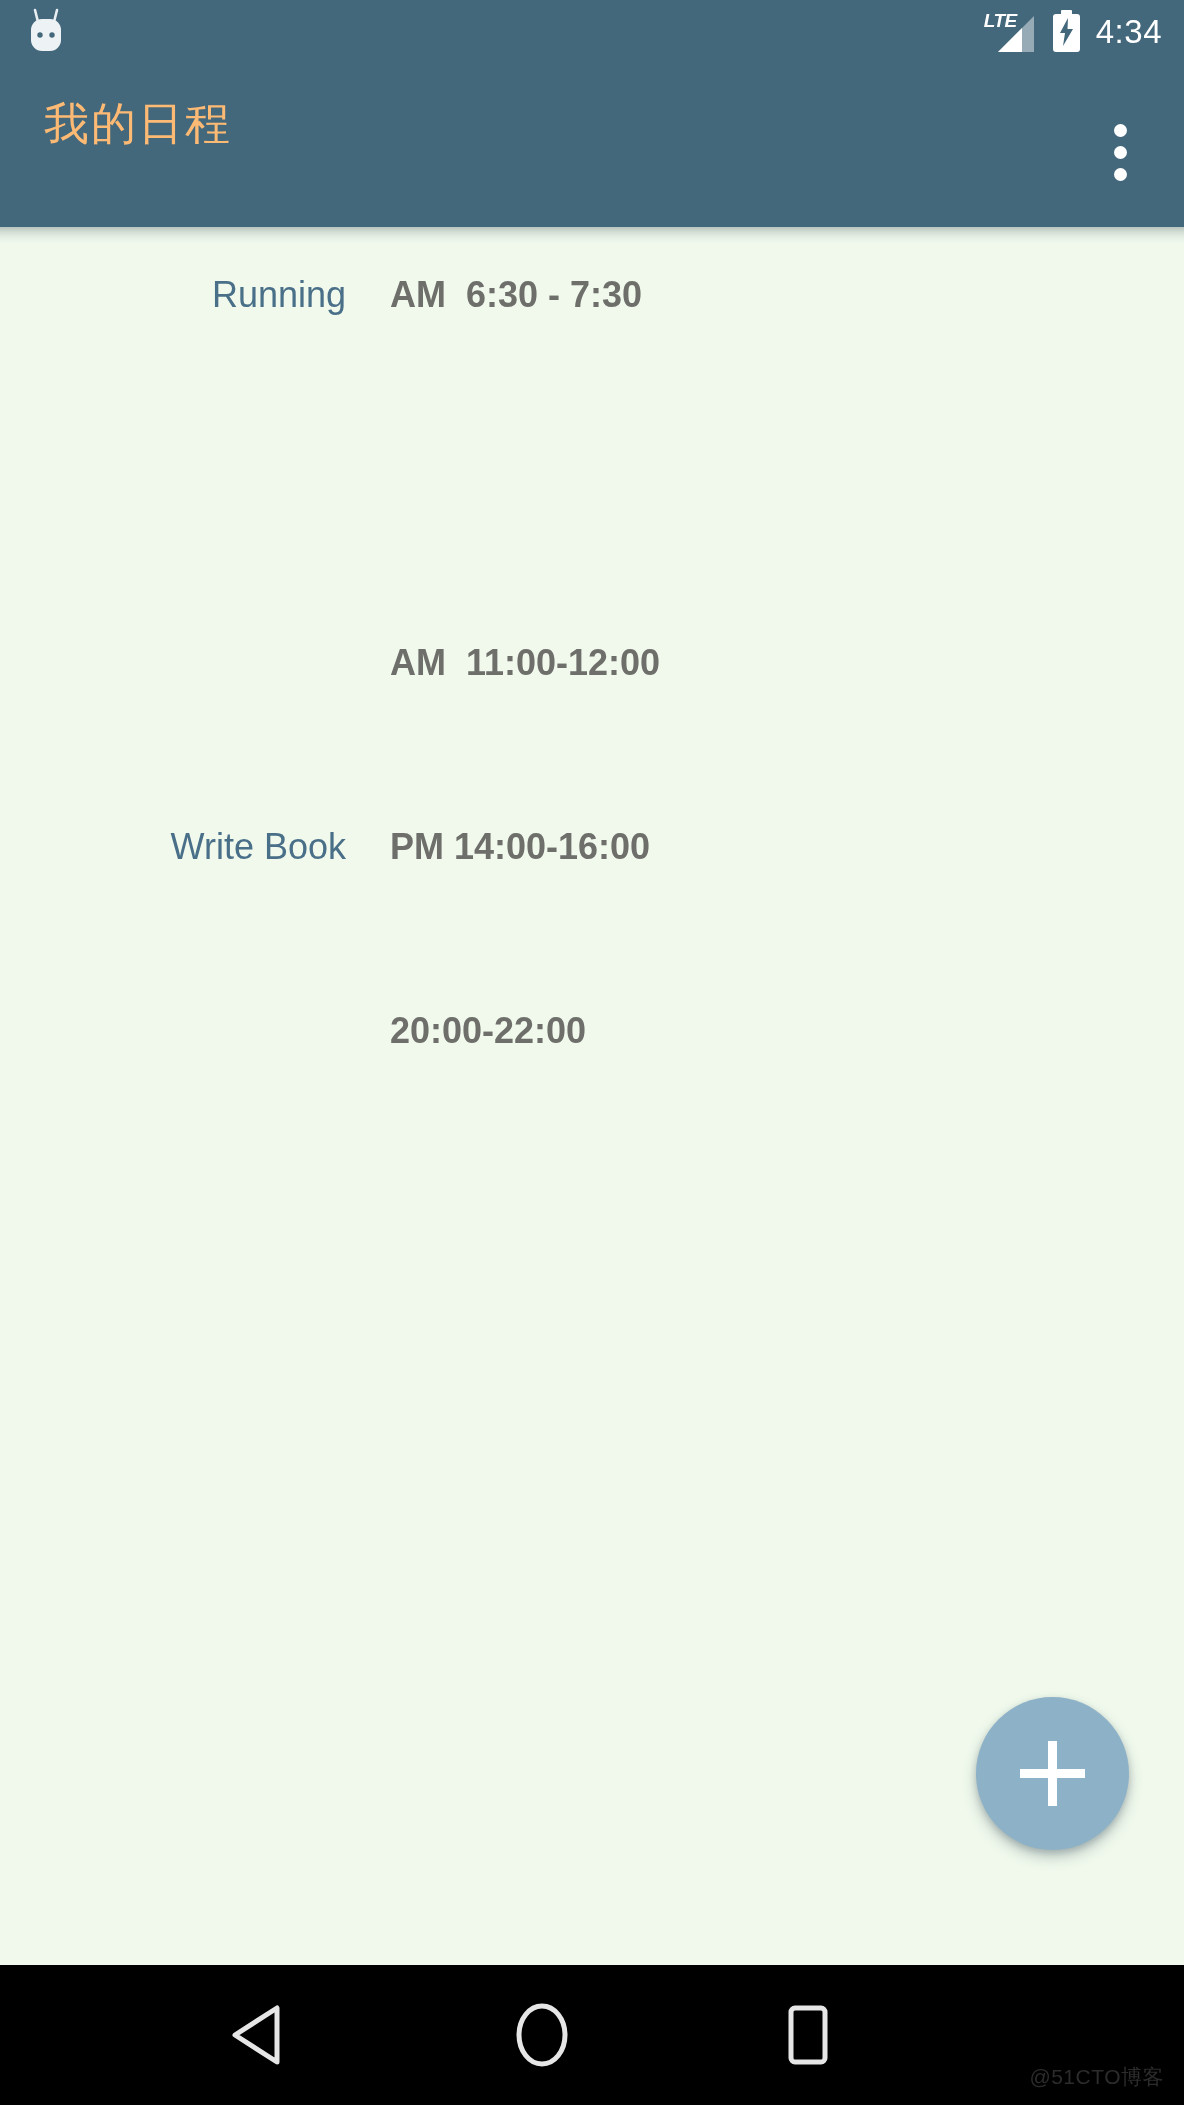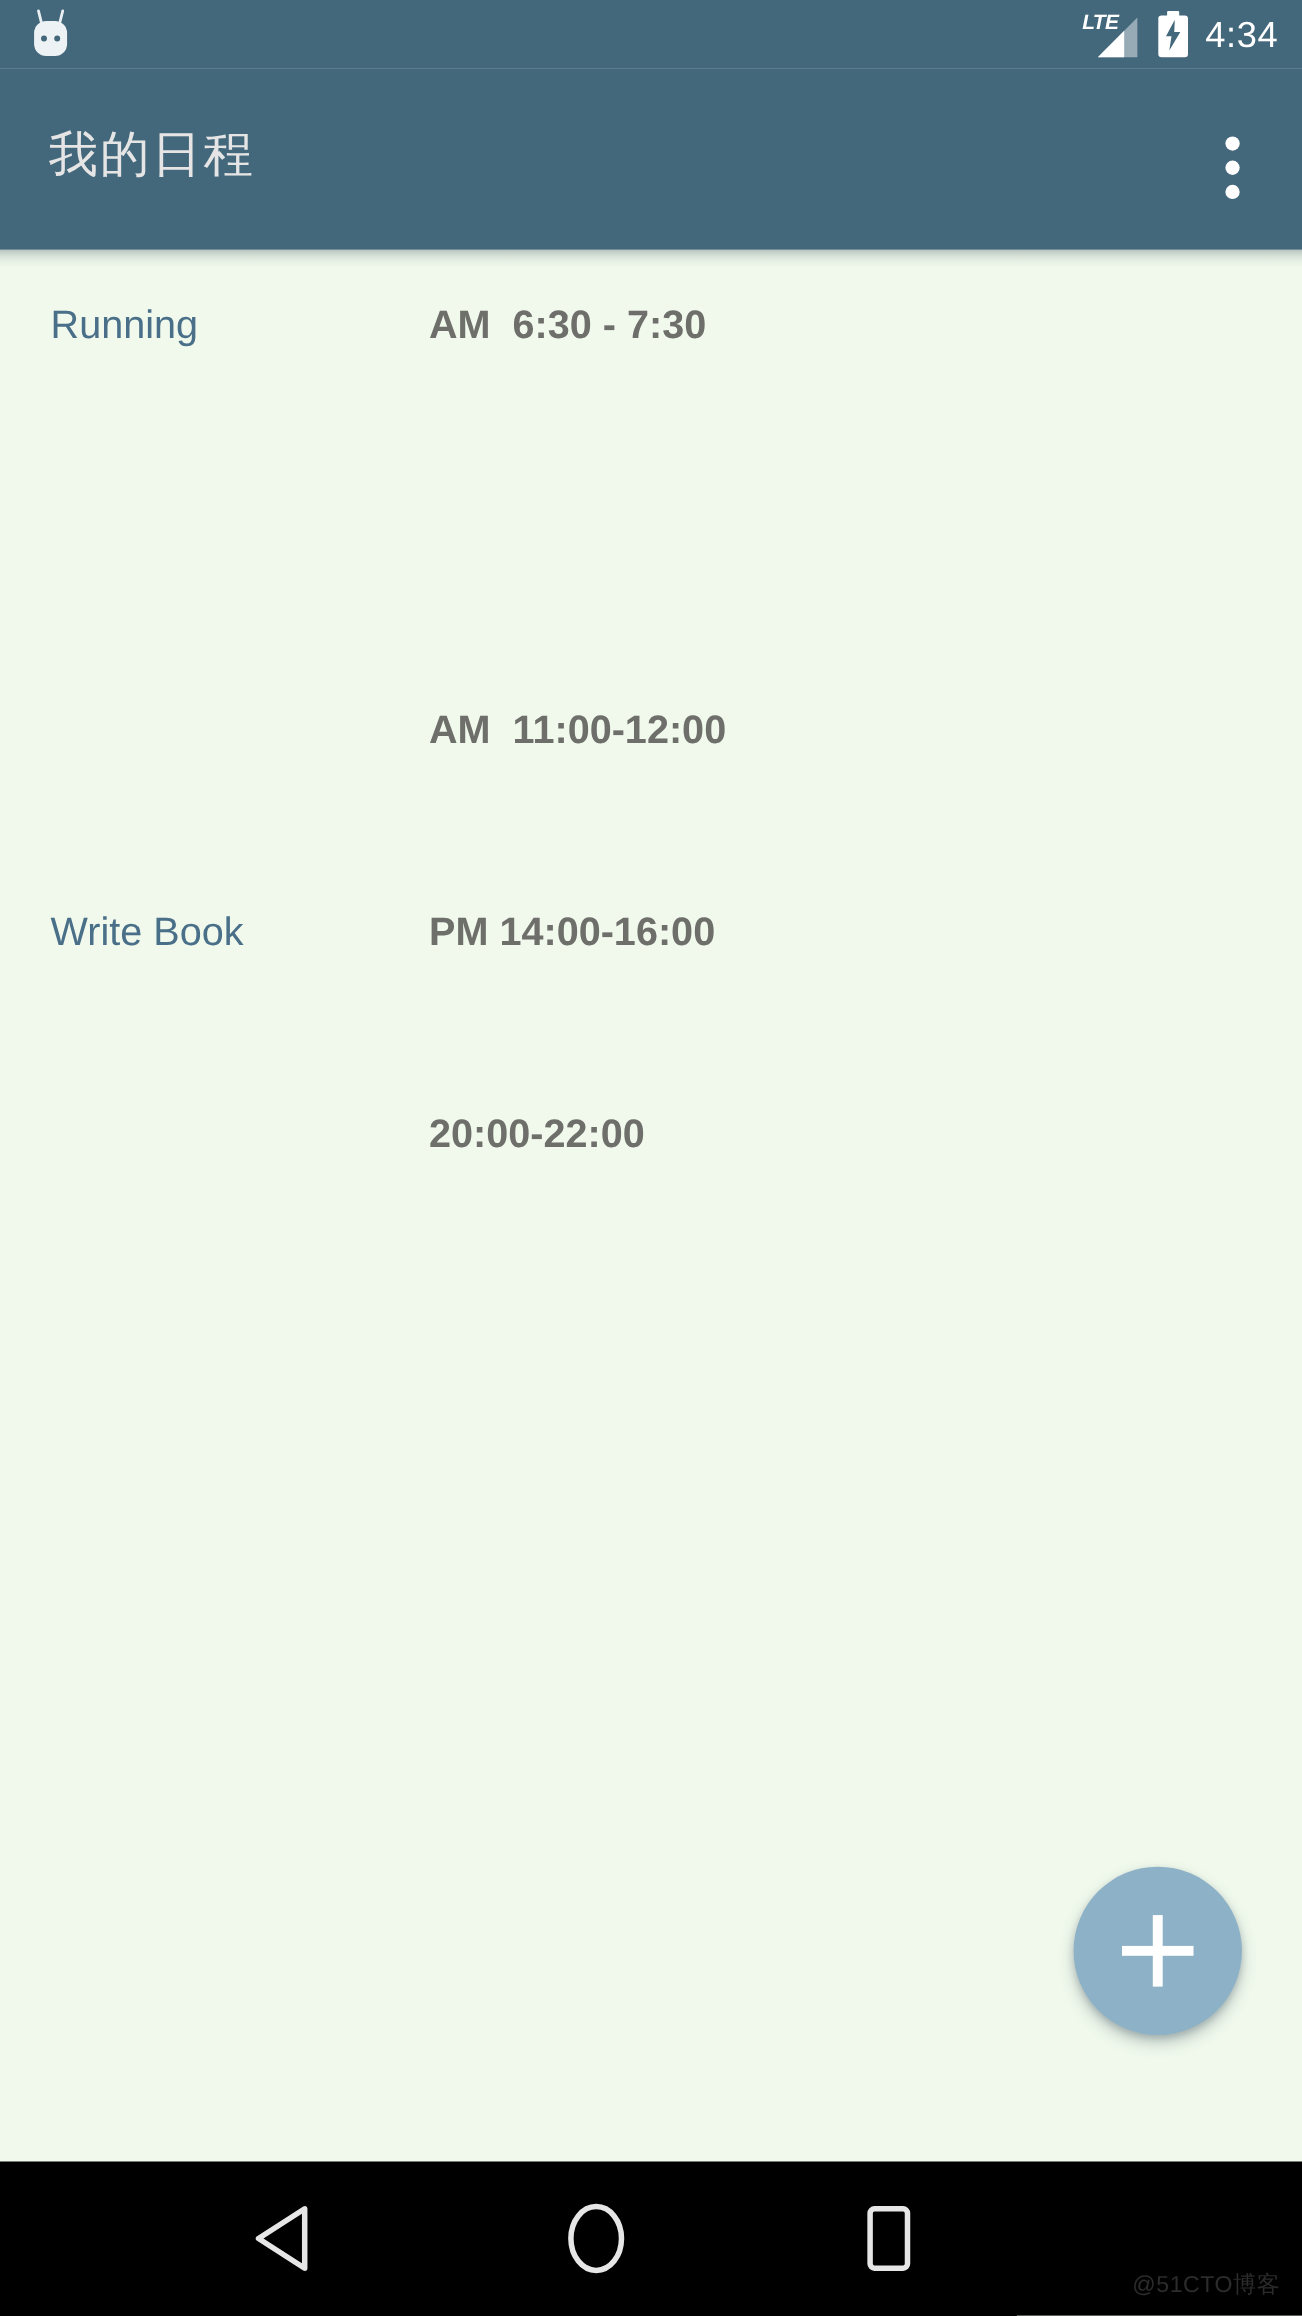--- a/index.html
+++ b/index.html
@@ -88,22 +88,22 @@
     position:absolute; top:227px; left:0;
     width:1184px; height:16px;
     background:linear-gradient(to bottom,
       rgba(40,60,72,0.28) 0%,
       rgba(40,60,72,0.13) 35%,
       rgba(40,60,72,0.05) 65%,
       rgba(40,60,72,0) 100%);
     z-index:24;
   }
   #app-title {
-    position:absolute; left:44px; top:52px;
-    font-size:45px; color:#e5e5e5;
+    position:absolute; left:44px; top:36px;
+    font-size:45px; color:#fdba74;
     font-weight:normal; letter-spacing:2px;
     line-height:52px;
     white-space:nowrap;
   }
   #overflow-menu {
     position:absolute; right:24px; top:50px;
     width:80px; height:80px;
     display:flex; flex-direction:column;
     align-items:center; justify-content:center;
     gap:9px; cursor:pointer;
@@ -119,20 +119,21 @@
     width:1184px;
     z-index:5;
   }
   .list-row {
     position:relative;
     width:1184px;
     height:184px;
     display:flex;
     align-items:flex-start;
     cursor:pointer;
+    text-align:right;
   }
   .row-title {
     position:absolute;
     left:46px; top:28px;
     width:300px;
     font-size:36px;
     color:#4A6F88;
     line-height:47px;
     font-weight:normal;
   }

